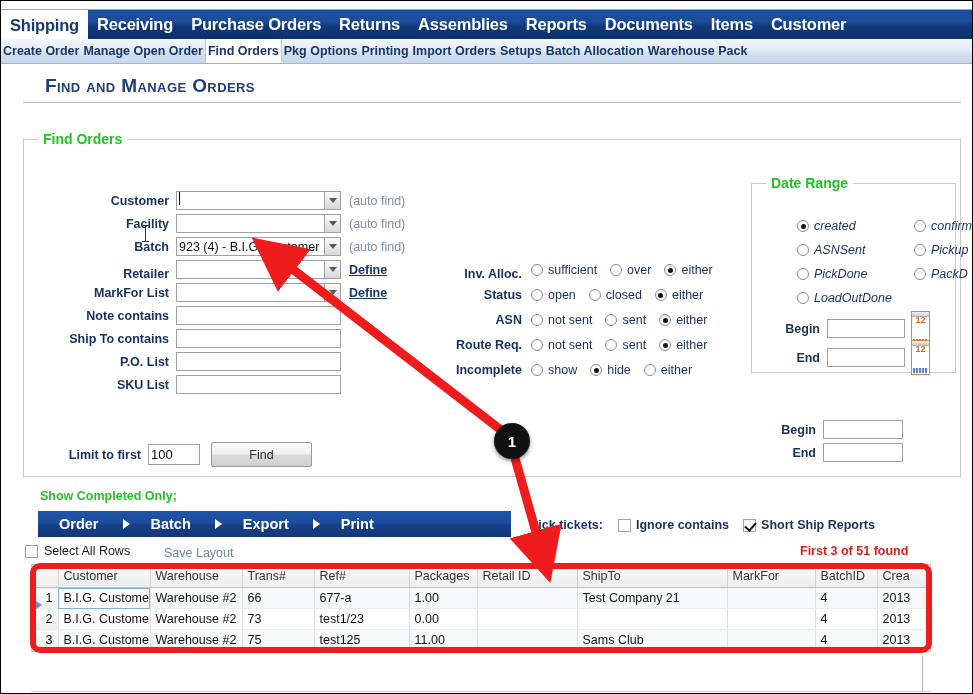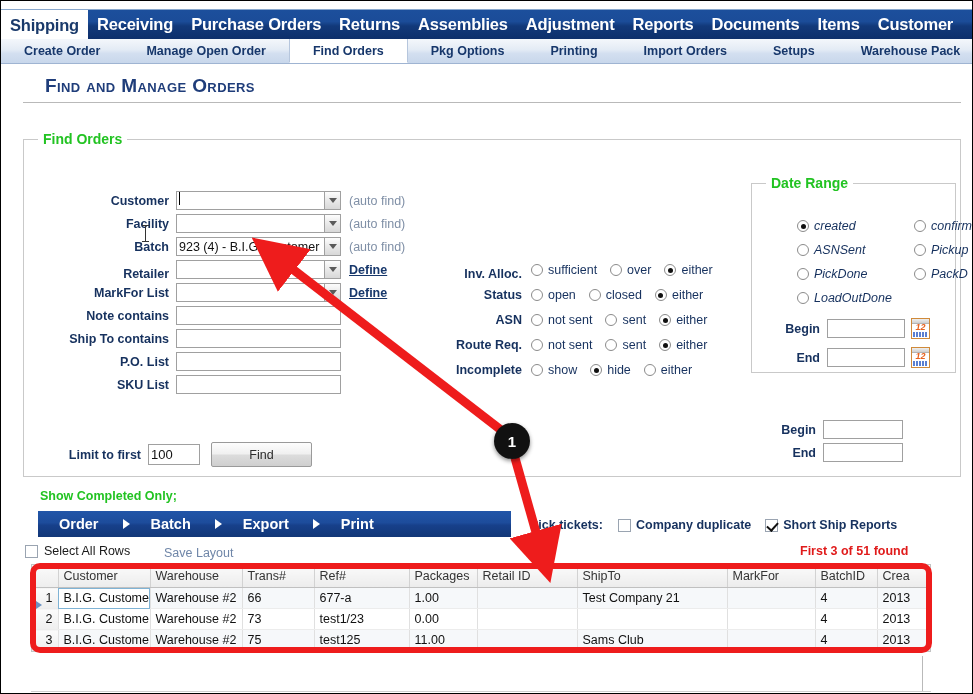--- a/index.html
+++ b/index.html
@@ -44,21 +44,21 @@
   .subbar {
     position: absolute; left: 0; top: 38px;
     width: 973px; height: 25px;
     background: linear-gradient(to bottom, #f4f7fb 0%, #e3ebf5 45%, #d3dff0 60%, #c8d7eb 100%);
     border-bottom: 1px solid #9fb4d2;
     display: flex; align-items: stretch;
     overflow: hidden;
   }
   .subtab {
     display: flex; align-items: center;
-    padding: 0 23px;
+    padding: 0 2px;
     color: #17376b;
     font-size: 12.5px;
     font-weight: bold;
     white-space: nowrap;
   }
   .subtab.active {
     background: #ffffff;
     border-left: 1px solid #b6c6dd;
     border-right: 1px solid #b6c6dd;
     border-bottom: 1px solid #ffffff;
@@ -204,27 +204,26 @@
   .dr-opt {
     position: absolute;
     display: flex; align-items: center;
     font-size: 12.5px; color: #16315e;
     white-space: nowrap;
     font-style: italic;
   }
 
   
   .cal {
-    width: 19px; height: 21px;
+    width: 19px; height: 35px;
     background: #ffffff;
     border: 1px solid #d08a3a;
     position: relative;
     display: inline-block;
     flex: none;
-    font-style: italic;
   }
   .cal .cal-top {
     position: absolute; left: 0; top: 0; right: 0; height: 5px;
     background: linear-gradient(to bottom,#efefef,#cfcfcf);
     border-bottom: 1px solid #b5b5b5;
   }
   .cal .cal-num {
     position: absolute; left: 0; right: 0; top: 4px;
     text-align: center;
     font-size: 9px; font-weight: bold; color: #e8621f;
@@ -394,34 +393,34 @@
 <body>
 
 <div id="app">
 
   <div class="navbar" id="navbar">
       <div class="navtab active">Shipping</div>
       <div class="navtab">Receiving</div>
       <div class="navtab">Purchase Orders</div>
       <div class="navtab">Returns</div>
       <div class="navtab">Assemblies</div>
-      <div class="navtab">Adjustment</div>
       <div class="navtab">Reports</div>
       <div class="navtab">Documents</div>
       <div class="navtab">Items</div>
       <div class="navtab">Customer</div>
     </div>
   <div class="subbar" id="subbar">
       <div class="subtab">Create Order</div>
       <div class="subtab">Manage Open Order</div>
       <div class="subtab active">Find Orders</div>
       <div class="subtab">Pkg Options</div>
       <div class="subtab">Printing</div>
       <div class="subtab">Import Orders</div>
       <div class="subtab">Setups</div>
+      <div class="subtab">Batch Allocation</div>
       <div class="subtab">Warehouse Pack</div>
     </div>
 
   <div class="page-title">Find and Manage Orders</div>
   <div class="title-rule"></div>
 
   <div class="fs" id="fs-find">
     <div class="fs-legend">Find Orders</div>
   </div>
 
@@ -666,21 +665,21 @@
 
   <div class="selall">
     <span class="cbx"></span>
     <span style="margin-left:6px;">Select All Rows</span>
   </div>
   <div class="savelayout">Save Layout</div>
 
   <div class="picktickets">
     <span>Pick tickets:</span>
     <span class="cbx" id="cb-ignore" style="margin-left:15px;"></span>
-    <span style="margin-left:5px;">Company duplicate</span>
+    <span style="margin-left:5px;">Ignore contains</span>
     <span class="cbx on" id="cb-short" style="margin-left:14px;"></span>
     <span style="margin-left:5px;">Short Ship Reports</span>
   </div>
 
   <div class="found-note">First 3 of 51 found</div>
 
   <div class="gridwrap">
     <table class="grid">
       <colgroup>
         <col style="width:26px">

